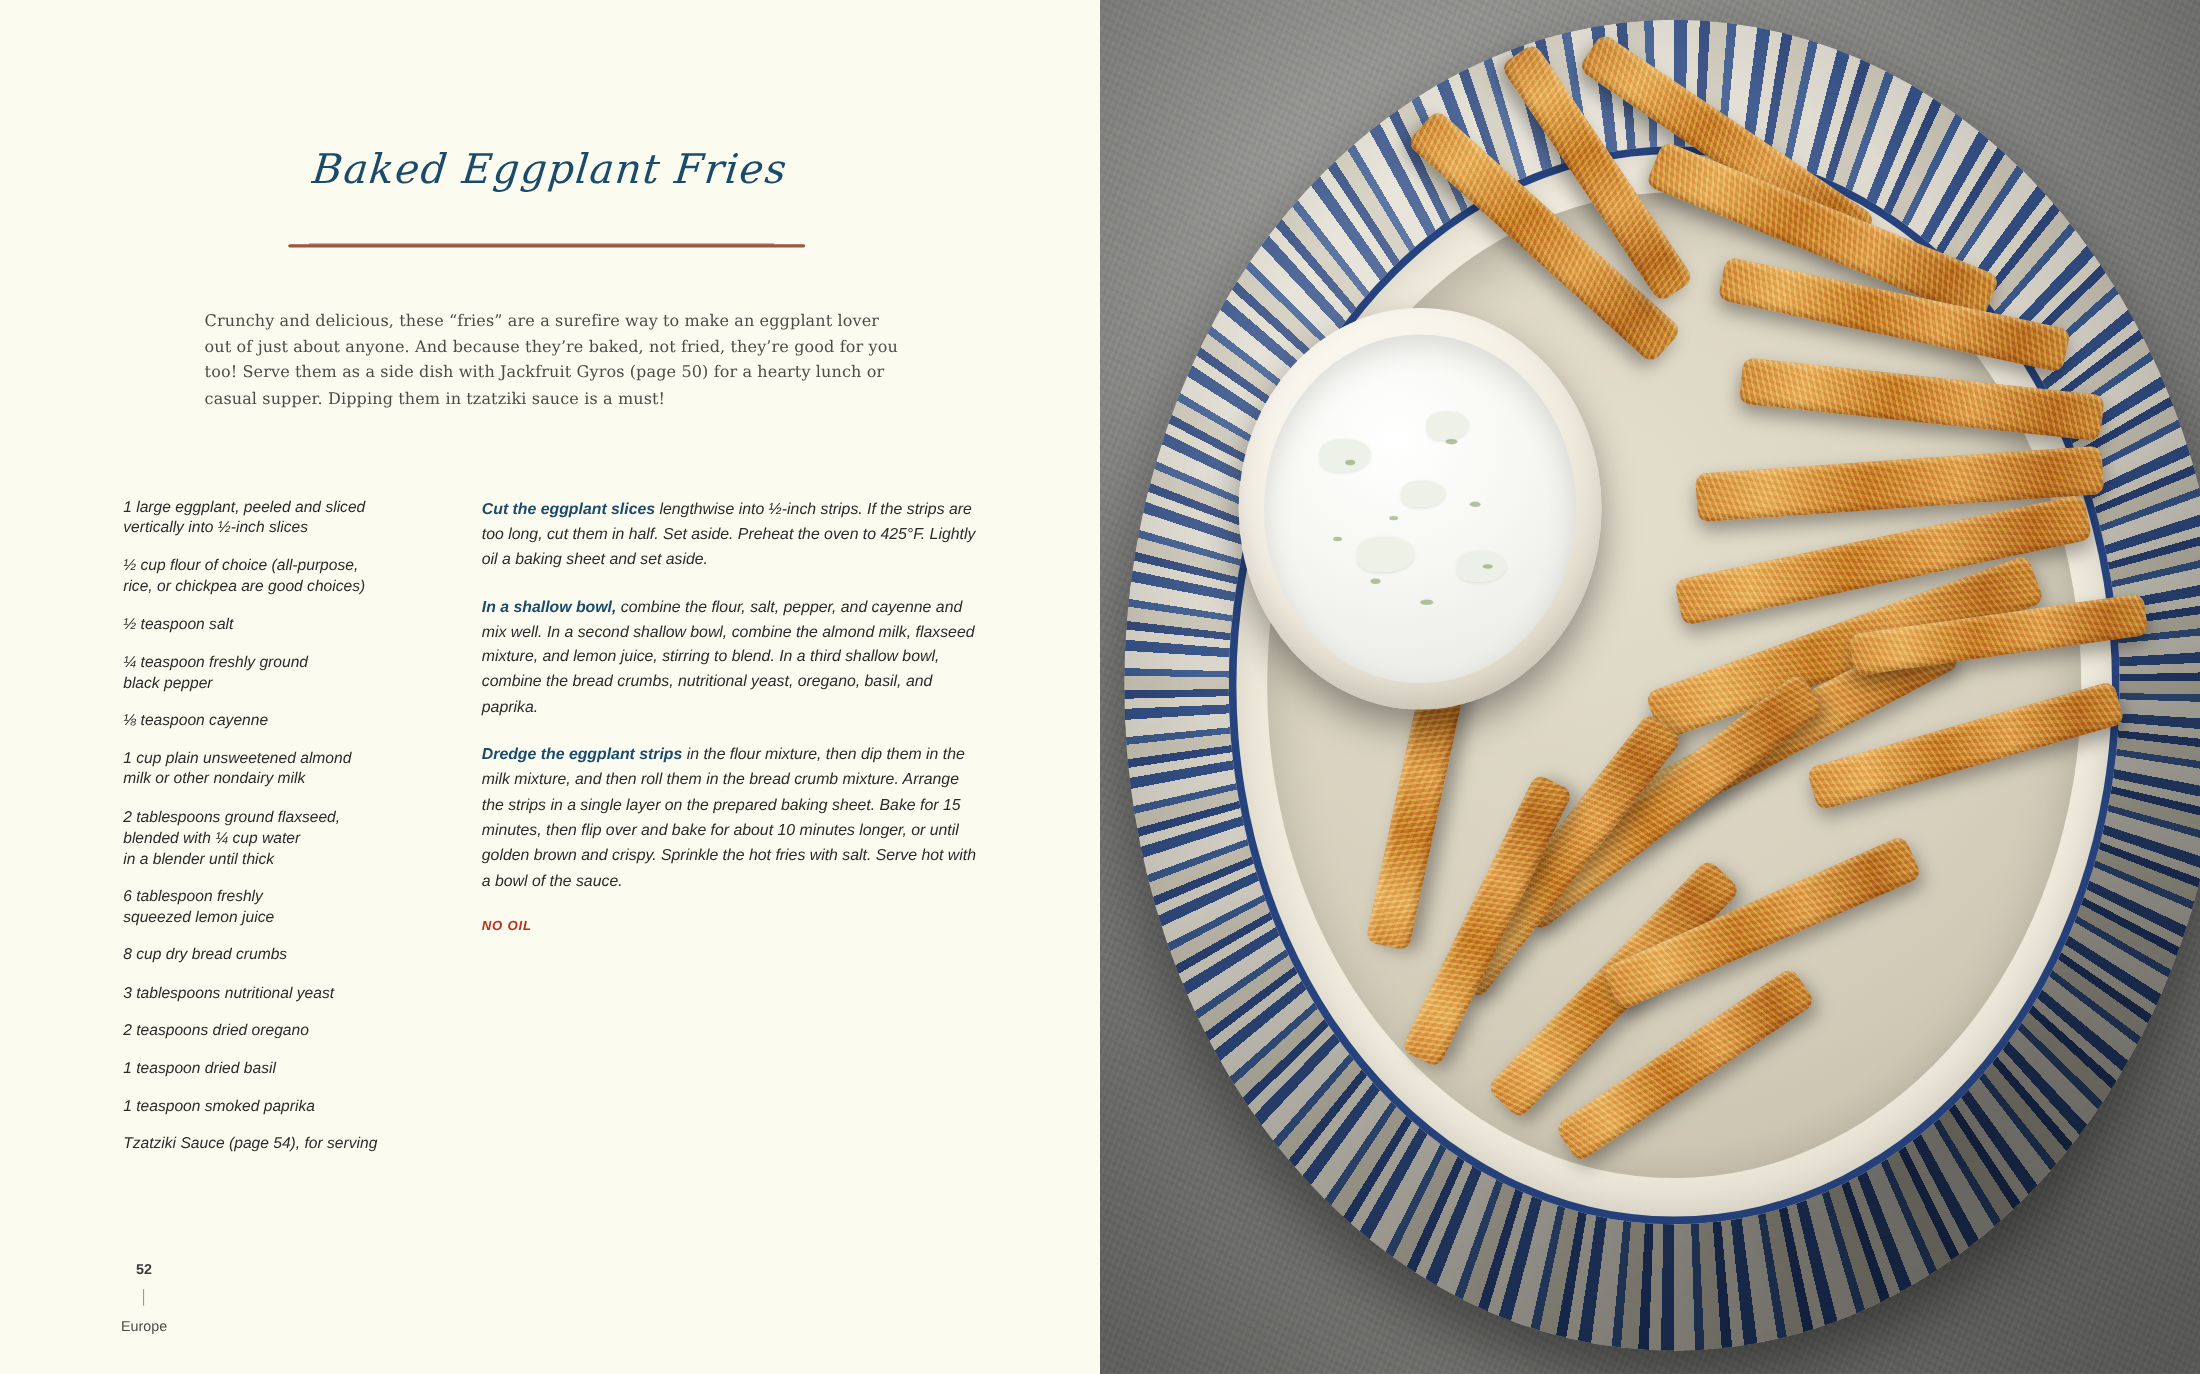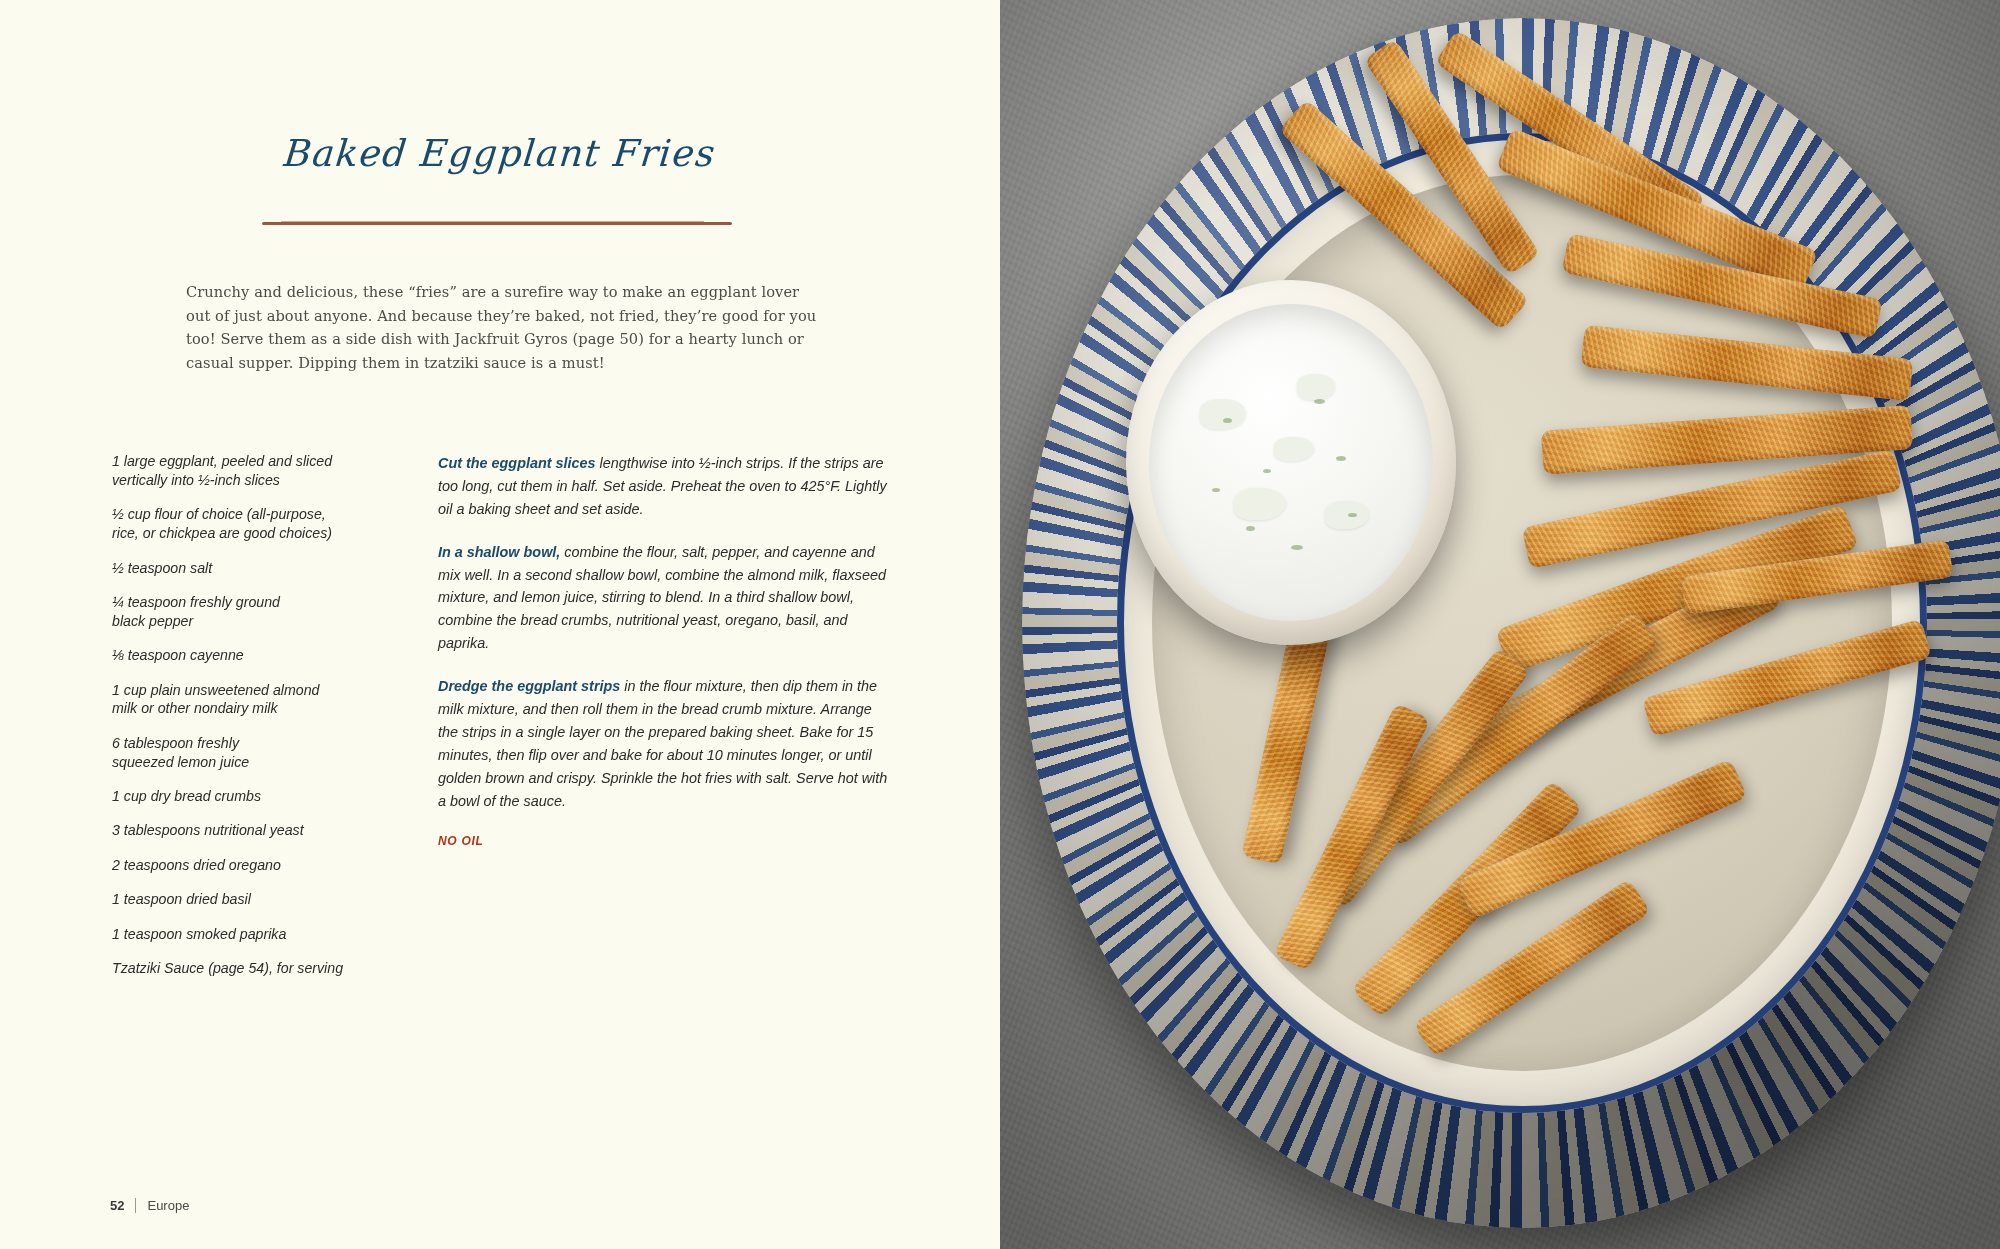--- a/index.html
+++ b/index.html
@@ -119,20 +119,21 @@
 
   .folio {
     position: absolute;
     left: 110px;
     bottom: 36px;
     display: flex;
     align-items: center;
     gap: 11px;
     font-size: 13px;
     color: #3a3a3a;
+    flex-direction: column;
   }
   .folio .num { font-weight: bold; }
   .folio .bar {
     width: 1px; height: 15px;
     background: #9a9a90;
     display: inline-block;
   }
   .folio .sec { color: #4a4a46; }
 
   
@@ -298,23 +299,26 @@
           <li>1 large eggplant, peeled and sliced
 vertically into ½-inch slices</li>
           <li>½ cup flour of choice (all-purpose,
 rice, or chickpea are good choices)</li>
           <li>½ teaspoon salt</li>
           <li>¼ teaspoon freshly ground
 black pepper</li>
           <li>⅛ teaspoon cayenne</li>
           <li>1 cup plain unsweetened almond
 milk or other nondairy milk</li>
+          <li>2 tablespoons ground flaxseed,
+blended with ¼ cup water
+in a blender until thick</li>
           <li>6 tablespoon freshly
 squeezed lemon juice</li>
-          <li>1 cup dry bread crumbs</li>
+          <li>8 cup dry bread crumbs</li>
           <li>3 tablespoons nutritional yeast</li>
           <li>2 teaspoons dried oregano</li>
           <li>1 teaspoon dried basil</li>
           <li>1 teaspoon smoked paprika</li>
           <li>Tzatziki Sauce (page 54), for serving</li>
         </ul>
       </div>
 
       <div class="method">
         <p><span class="lead">Cut the eggplant slices</span><span> lengthwise into ½-inch strips. If the strips are too long, cut them in half. Set aside. Preheat the oven to 425°F. Lightly oil a baking sheet and set aside.</span></p>

